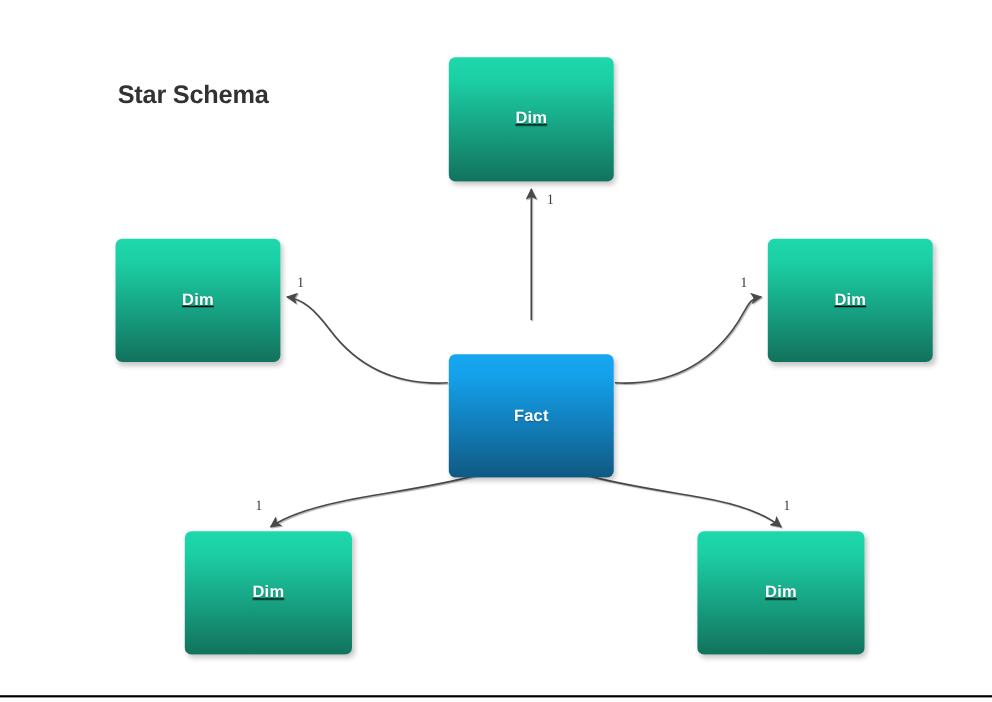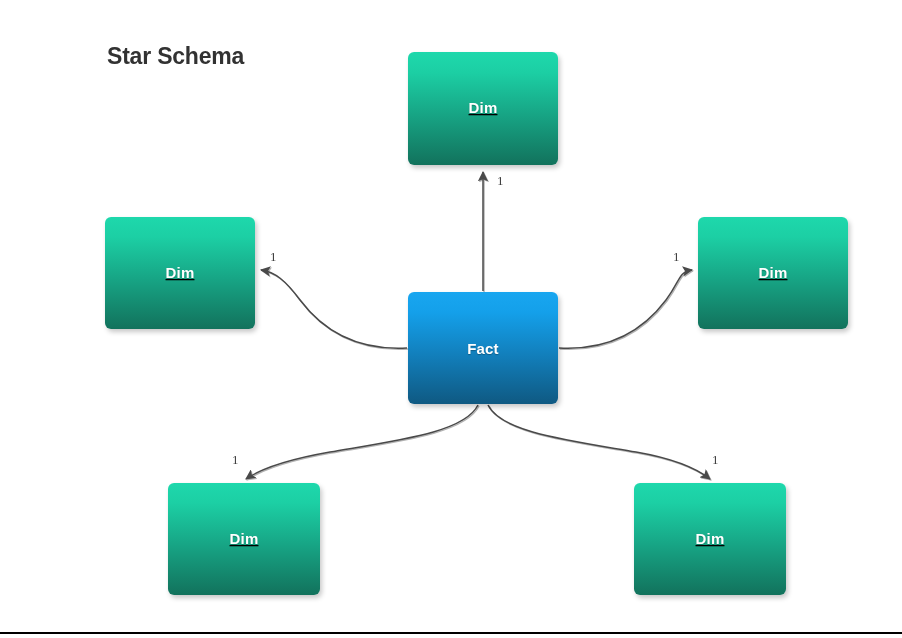--- a/index.html
+++ b/index.html
@@ -40,38 +40,39 @@
     letter-spacing: 0.2px;
     text-shadow: 0 1px 1px rgba(0,0,0,0.28);
     user-select: none;
   }
   .dim {
     background: linear-gradient(to bottom, #1ed8ac 0%, #1ccfa4 18%, #17a585 55%, #12725c 100%);
     text-decoration: underline;
   }
   .fact {
     background: linear-gradient(to bottom, #18a6f0 0%, #14a0ea 18%, #1280bd 55%, #0f5982 100%);
+    margin-top: 30px;
   }
   .node-top    { left: 408px; top: 52px;  width: 150px; height: 113px; }
   .node-left   { left: 105px; top: 217px; width: 150px; height: 112px; }
   .node-right  { left: 698px; top: 217px; width: 150px; height: 112px; }
   .node-fact   { left: 408px; top: 292px; width: 150px; height: 112px; }
   .node-bl     { left: 168px; top: 483px; width: 152px; height: 112px; }
   .node-br     { left: 634px; top: 483px; width: 152px; height: 112px; }
 
   .node-top .node-label,
   .node-left .node-label,
   .node-right .node-label,
   .node-bl .node-label,
   .node-br .node-label { margin-top: -2px; }
 
   #page-title {
     position: absolute;
     left: 107px;
-    top: 43px;
+    top: 73px;
     font-size: 23px;
     font-weight: bold;
     color: #323232;
     letter-spacing: -0.2px;
     user-select: none;
     text-align: center;
   }
   .edge-label {
     position: absolute;
     font-size: 13px;

